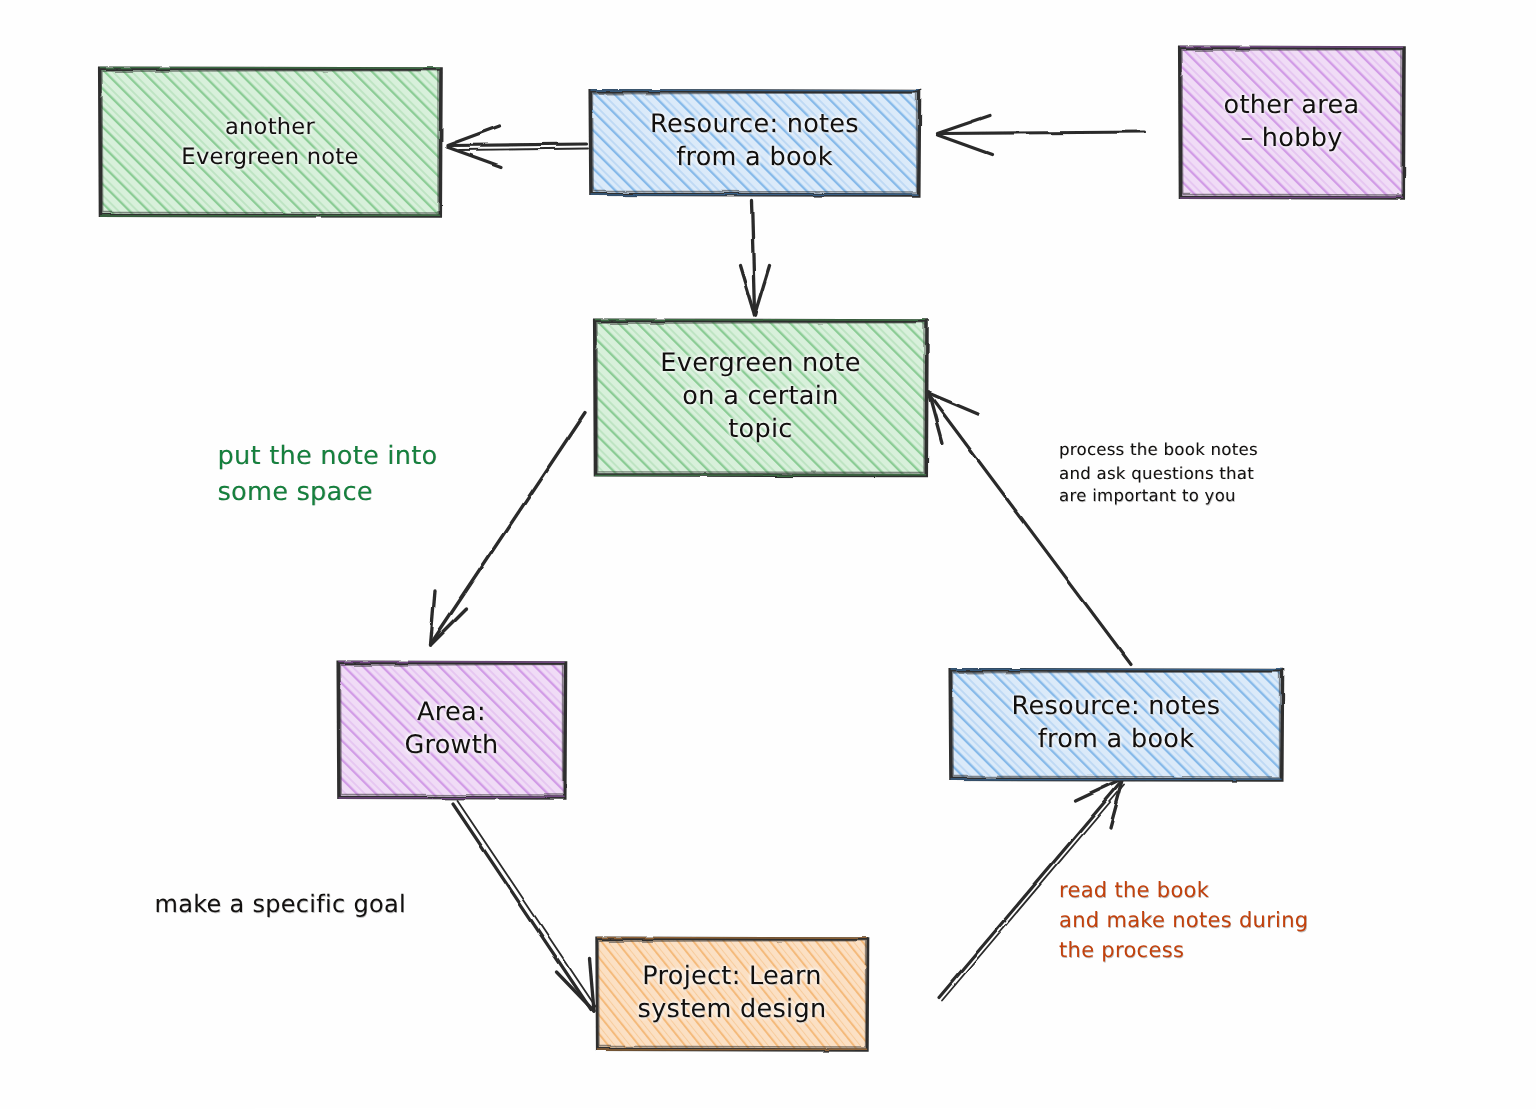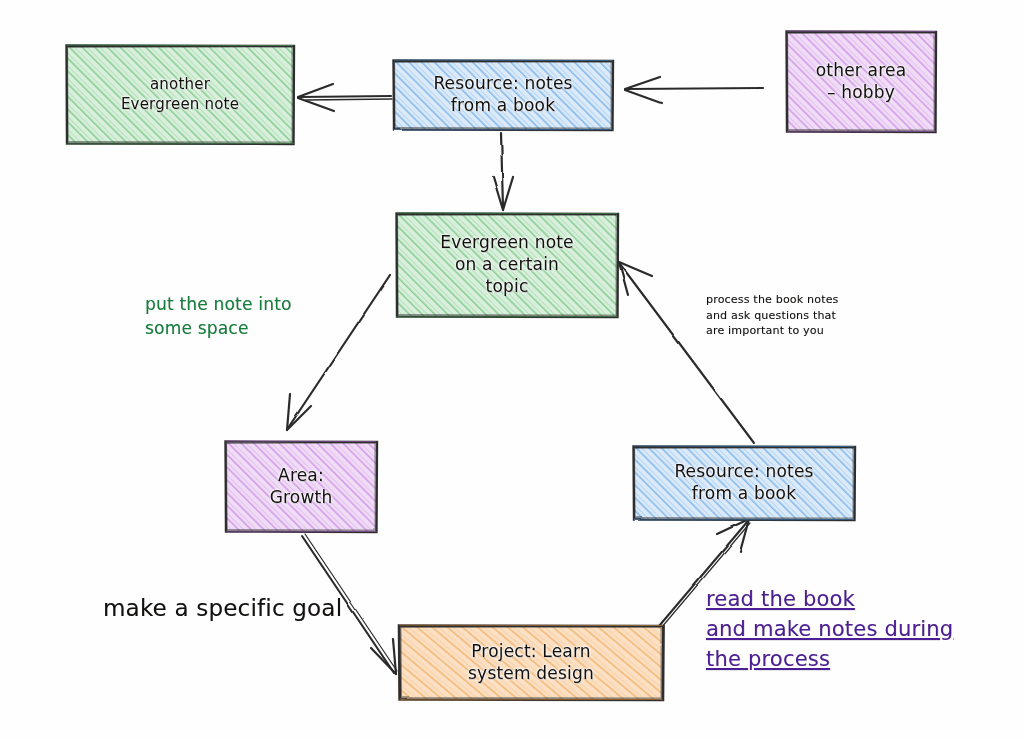--- a/index.html
+++ b/index.html
@@ -273,21 +273,21 @@
             <g filter="url(#roughBox)" fill="none" stroke-linecap="round">
               <path d="M3.5,3.5 L225,4 L224.5,77 L4,76.5 Z" stroke="#2f2f2f" stroke-width="2.4"></path>
               <path d="M5,5.5 L223,5 L223,75 L5.5,74.5 Z" stroke="#2f2f2f" stroke-width="0.9" opacity="0.55"></path>
               <path d="M4,3 L224,3.5" stroke="#3f8fdd" stroke-width="1" opacity="0.5"></path>
               <path d="M4,77 L224,76.5" stroke="#3f8fdd" stroke-width="1" opacity="0.5"></path>
             </g>
           </svg></div>
         <div class="label">Resource: notes
 from a book</div>
       </div>
-      <div class="node" style="left: 398px; top: 625px; width: 266px; height: 75px; font-size: 17px;">
+      <div class="node" style="left: 398px; top: 625px; width: 180px; height: 75px; font-size: 17px;">
         <div class="fill"><svg width="100%" height="100%" viewBox="0 0 224 75" preserveAspectRatio="none" xmlns="http://www.w3.org/2000/svg">
             <defs>
               <pattern id="h6" width="9" height="9" patternTransform="rotate(-45)" patternUnits="userSpaceOnUse">
                 <rect width="9" height="9" fill="#fbe0c4"></rect>
                 <line x1="0" y1="0" x2="0" y2="9" stroke="#ef9a3f" stroke-width="3.1" opacity="0.55"></line>
                 <line x1="4.5" y1="0" x2="4.5" y2="9" stroke="#ef9a3f" stroke-width="0.8" opacity="0.3"></line>
               </pattern>
             </defs>
             <rect x="0" y="0" width="224" height="75" fill="#fbe0c4" opacity="0.62"></rect>
             <rect x="0" y="0" width="224" height="75" fill="url(#h6)"></rect>
@@ -303,19 +303,19 @@
         <div class="label">Project: Learn
 system design</div>
       </div>
     </div>
   <div id="labels-host">
       <div class="edge-label" style="left: 145px; top: 292px; font-size: 17px; color: #15803d;">put the note into
 some space</div>
       <div class="edge-label" style="left: 706px; top: 292px; font-size: 11px; color: rgb(18, 16, 15);">process the book notes
 and ask questions that
 are important to you</div>
-      <div class="edge-label" style="left: 103px; top: 592px; font-size: 23px; color: rgb(18, 16, 15);">make a specific goal</div>
-      <div class="edge-label" style="left: 706px; top: 585px; font-size: 21px; color: #4c1d95; text-decoration: underline;">read the book
+      <div class="edge-label" style="left: 103px; top: 592px; font-size: 16px; color: rgb(18, 16, 15);">make a specific goal</div>
+      <div class="edge-label" style="left: 706px; top: 585px; font-size: 14px; color: #c2410c;">read the book
 and make notes during
 the process</div>
     </div>
 
 </div>
 
 </body></html>

